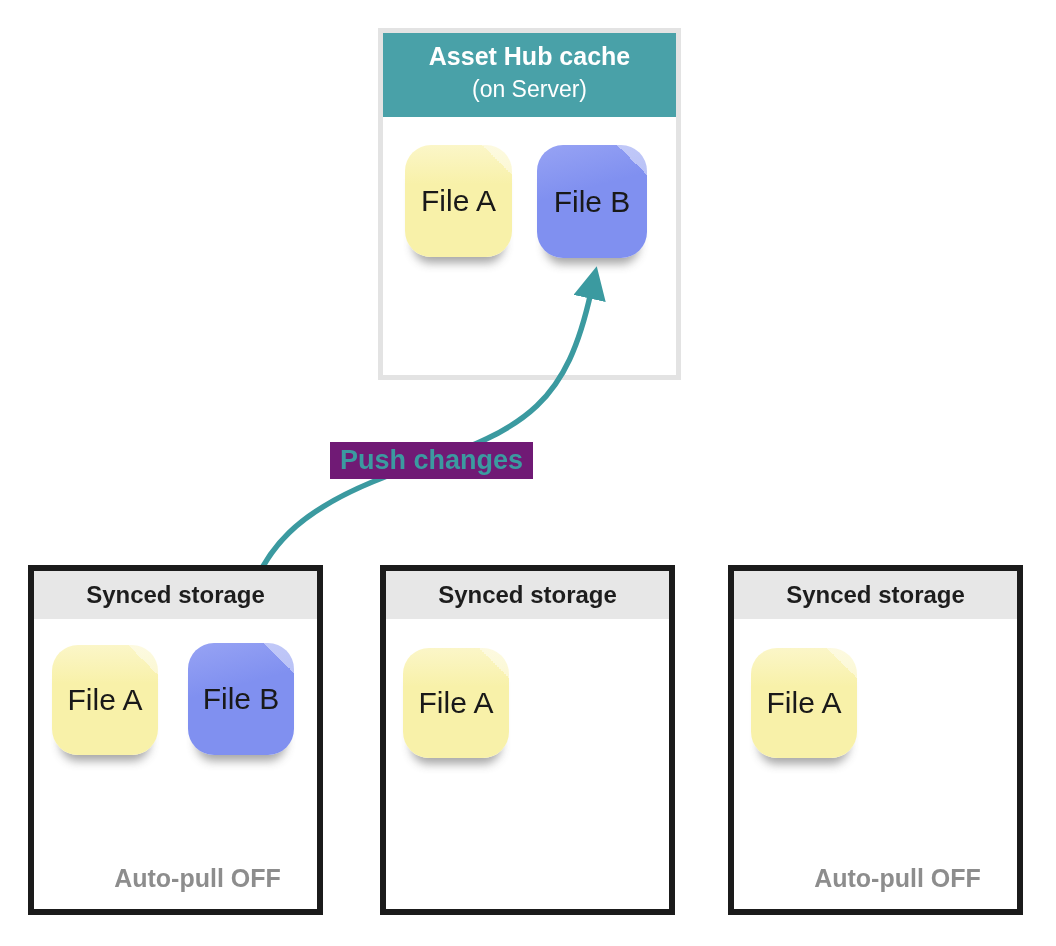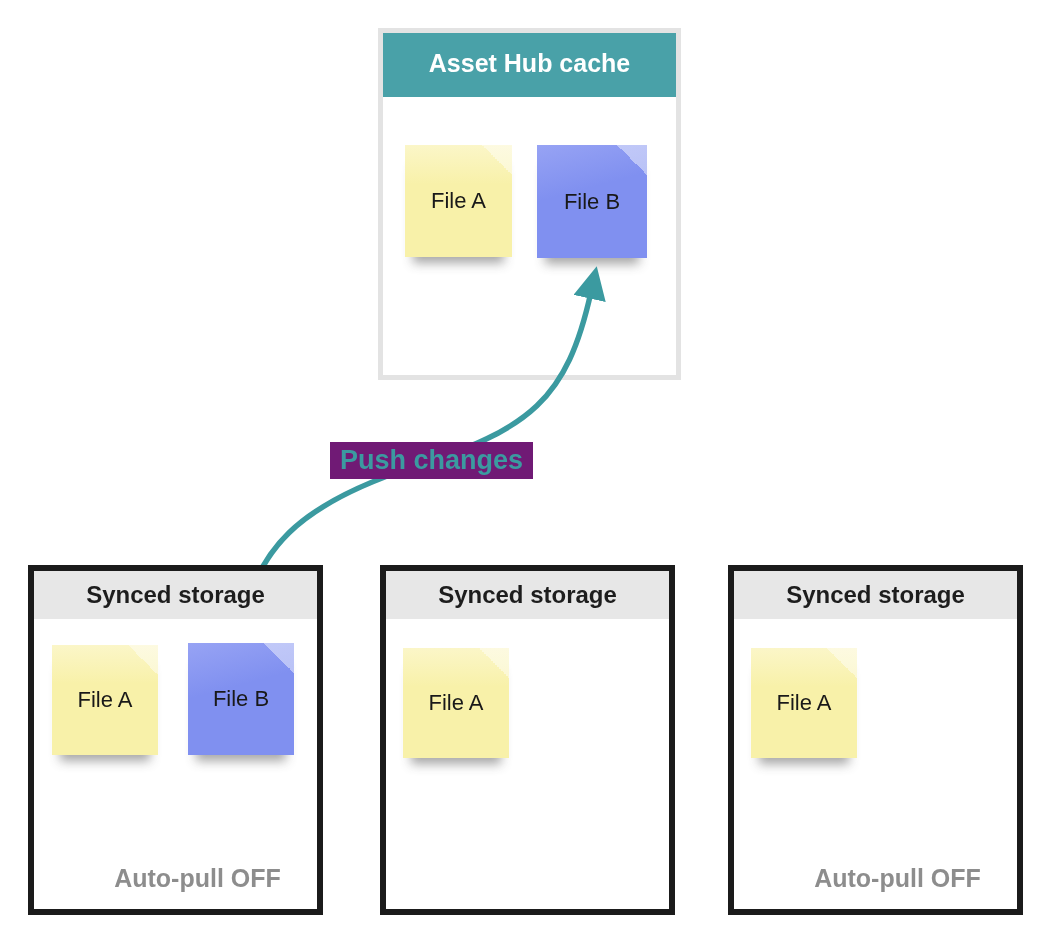--- a/index.html
+++ b/index.html
@@ -5,22 +5,22 @@
   html,body{margin:0;padding:0;background:#ffffff;}
   body{font-family:"Liberation Sans", sans-serif; -webkit-font-smoothing:antialiased;}
   .canvas{position:relative;width:1056px;height:946px;background:#fff;overflow:hidden;}
 
   
   .hub-box{
     position:absolute;left:378px;top:28px;width:303px;height:352px;
     background:#fff;border:5px solid var(--hub-border);box-sizing:border-box;
   }
   .hub-header{
-    position:absolute;left:0;top:0;right:0;height:64px;
-    background:var(--teal);color:#fff;text-align:center;padding-top:13px;box-sizing:border-box;
+    position:absolute;left:0;top:0;right:0;height:84px;
+    background:var(--teal);color:#fff;text-align:center;padding-top:6px;box-sizing:border-box;
   }
   .hub-title{font-size:25px;font-weight:bold;line-height:34px;}
   .hub-subtitle{font-size:23px;line-height:32px;}
 
   
   .storage-box{
     position:absolute;top:565px;width:295px;height:350px;background:#fff;
     border:6px solid var(--box-border);box-sizing:border-box;
   }
   .storage-box.pos-0{left:28px;}
@@ -35,22 +35,23 @@
     color:var(--footer-off-text);font-size:25px;font-weight:bold;margin-left:44px;
   }
   .footer-on{
     position:absolute;left:0;right:0;bottom:0;height:52px;background:var(--footer-on-bg);
     color:var(--text-dark);font-size:25px;font-weight:bold;line-height:52px;text-align:center;
   }
 
   
   .sticky{
     position:absolute;display:flex;align-items:center;justify-content:center;
-    font-size:22px;color:#191919;
+    font-size:30px;color:#191919;
     box-shadow:0 14px 10px -8px rgba(60,60,60,0.45);
+    border-radius:26px;
   }
   .sticky::after{ 
     content:"";position:absolute;top:0;right:0;width:30px;height:30px;
     background:linear-gradient(225deg, rgba(255,255,255,0.45) 0 50%, transparent 50%);
   }
   .sticky.yellow{background:linear-gradient(180deg, var(--yellow-light) 0%, var(--yellow) 35%);}
   .sticky.blue{background:linear-gradient(165deg, var(--blue-light) 0%, var(--blue) 40%);text-align:right;}
 
   
   .hub-box .sticky.f0{left:22px;top:112px;width:107px;height:112px;}
@@ -68,20 +69,21 @@
   }
 </style>
 </head>
 <body>
 
 <div class="canvas">
 
   <div class="hub-box">
     <div class="hub-header">
       <div class="hub-title">Asset Hub cache</div>
+      <div class="hub-subtitle">(on Server)</div>
     </div>
     <div class="sticky yellow f0">File A</div>
     <div class="sticky blue f1">File B</div>
   </div>
 
   <svg class="arrow-layer" viewBox="0 0 1056 946" xmlns="http://www.w3.org/2000/svg">
     <defs>
       <marker id="arrowhead" markerWidth="6.5" markerHeight="6.5" refX="1.2" refY="3" orient="auto" markerUnits="strokeWidth">
         <path d="M0,0 L6,3 L0,6 Z" fill="var(--arrow)"></path>
       </marker>

